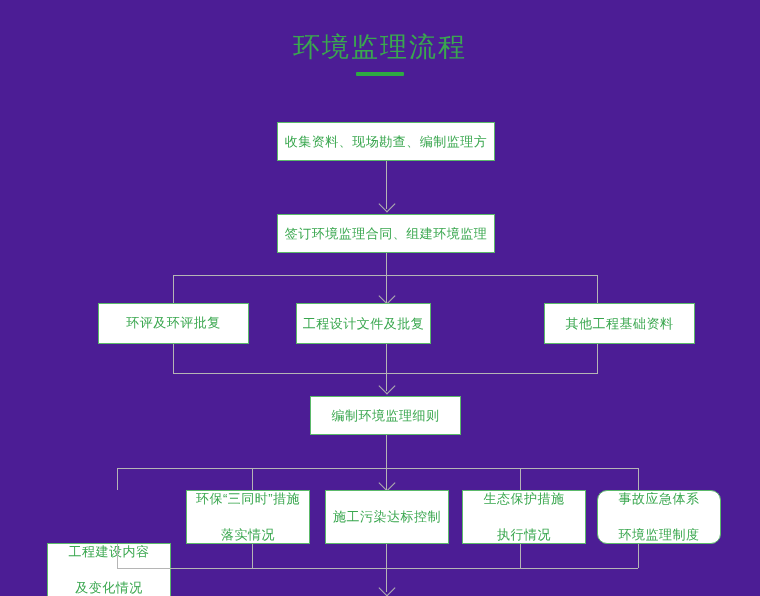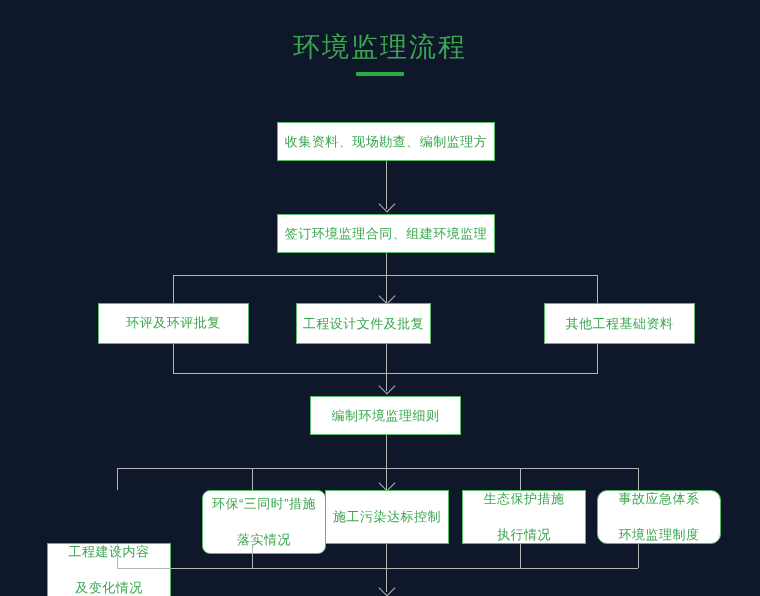--- a/index.html
+++ b/index.html
@@ -8,21 +8,21 @@
     background: #ffffff;
   }
   body {
     font-family: "Liberation Sans", "DejaVu Sans", sans-serif;
   }
   #canvas {
     position: relative;
     width: 760px;
     height: 596px;
     overflow: hidden;
-    background: #0f172a;
+    background: #4c1d95;
   }
   .title {
     position: absolute;
     left: 0;
     top: 30px;
     width: 760px;
     text-align: center;
     font-size: 27px;
     letter-spacing: 2px;
     color: #3aa74f;
@@ -124,21 +124,21 @@
   <div class="arrowhead" style="left:381px; top:477px;"></div>
   <div class="hline" style="left:117px; top:468px; width:521px;"></div>
   <div class="vline" style="left:117px; top:468px; height:22px;"></div>
   <div class="vline" style="left:252px; top:468px; height:22px;"></div>
   <div class="vline" style="left:520px; top:468px; height:22px;"></div>
   <div class="vline" style="left:638px; top:468px; height:22px;"></div>
 
   <div class="node" style="left:47px; top:511px; width:124px; height:54px;margin-top:32px;">
     <span><span>工程建设内容</span><br><span>及变化情况</span></span>
   </div>
-  <div class="node" style="left:202px; top:490px; width:124px; height:64px;border-radius:8px;">
+  <div class="node" style="left:186px; top:490px; width:124px; height:54px;">
     <span><span>环保“三同时”措施</span><br><span>落实情况</span></span>
   </div>
   <div class="node" style="left:325px; top:490px; width:124px; height:54px;">
     <span>
         <span>施工污染达标控制</span>
       </span>
   </div>
   <div class="node" style="left:462px; top:490px; width:124px; height:54px;">
     <span><span>生态保护措施</span><br><span>执行情况</span></span>
   </div>

